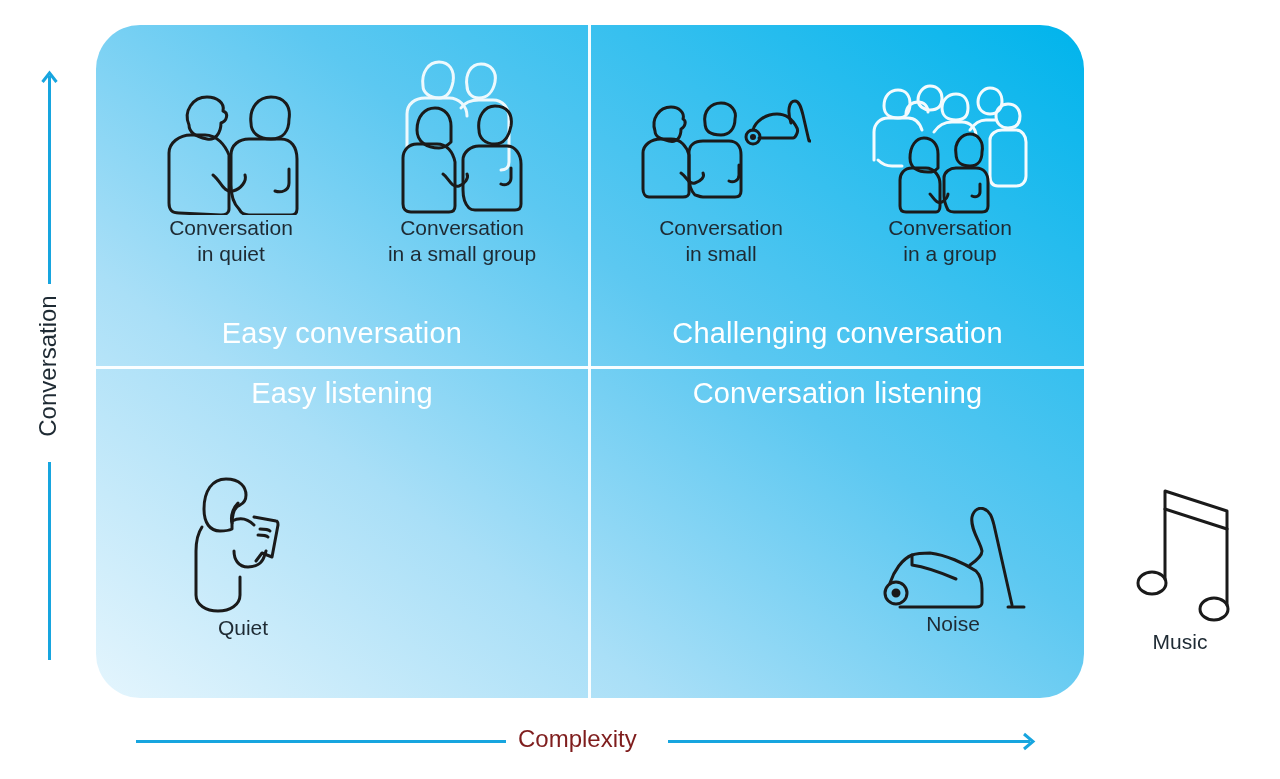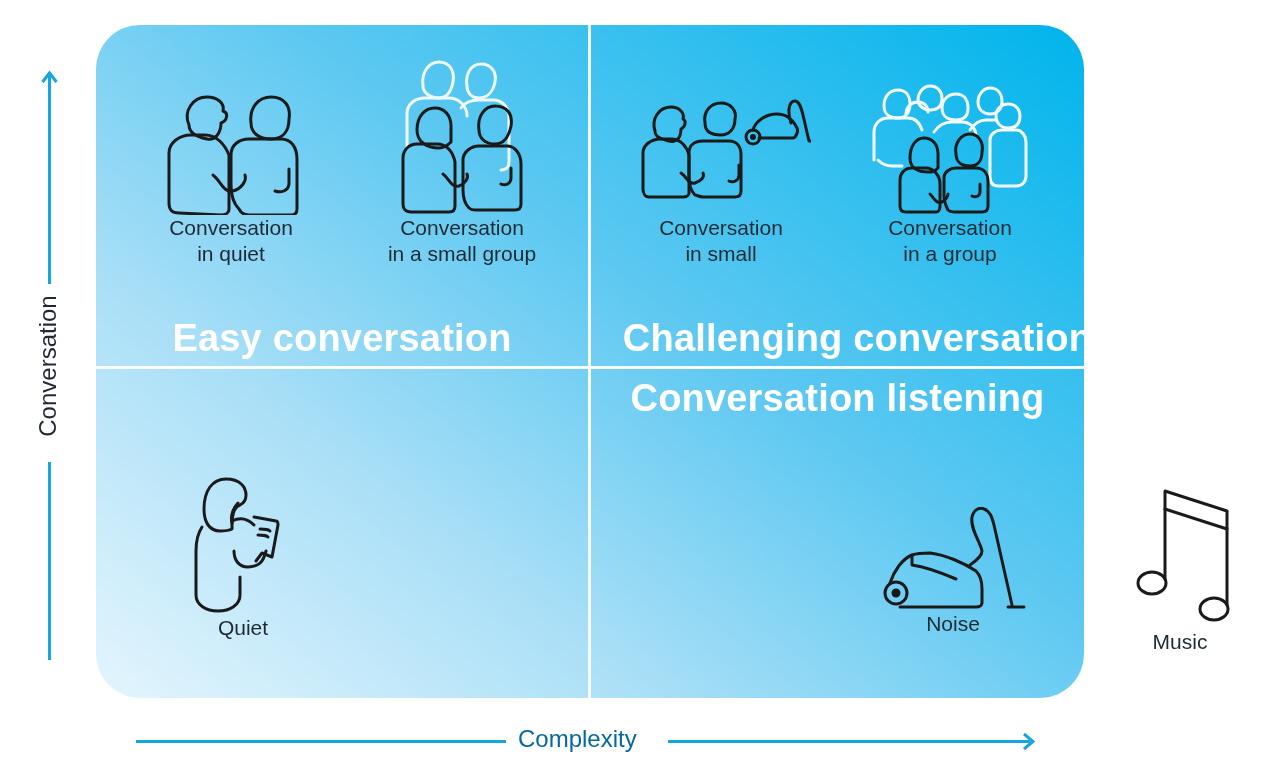--- a/index.html
+++ b/index.html
@@ -3,36 +3,36 @@
 <meta charset="utf-8">
 <style>
   html, body { margin: 0; padding: 0; background: #ffffff; }
   body { width: 1280px; height: 779px; position: relative; overflow: hidden;
          font-family: "Liberation Sans", "DejaVu Sans", sans-serif; color: #1a1a1a; }
   .panel { position: absolute; left: 96px; top: 25px; width: 988px; height: 673px;
            border-radius: 44px; overflow: hidden;
            background: linear-gradient(37deg, #e4f5fd 0%, #a9dff7 30%, #5cc8f1 58%, #00b4ec 100%); }
   .vdiv { position: absolute; left: 492px; top: 0; width: 3px; height: 100%; background: #ffffff; opacity: 0.95; }
   .hdiv { position: absolute; left: 0; top: 341px; width: 100%; height: 3px; background: #ffffff; opacity: 0.95; }
-  .qtitle { position: absolute; color: #ffffff; font-weight: bold; font-size: 38px;
+  .qtitle { position: absolute; color: #ffffff; font-weight: normal; font-size: 29px;
             text-align: center; letter-spacing: 0.2px; white-space: nowrap; }
   .item { position: absolute; text-align: center; }
   .item svg { display: block; margin: 0 auto; }
   .label { font-size: 21px; line-height: 26px; color: #1e2a33; white-space: nowrap; }
   .axis-v { position: absolute; left: 48px; top: 72px; width: 3px; height: 588px; }
   .axis-v .line-top { position: absolute; left: 0; top: 4px; width: 3px; height: 208px; background: #17a5df; }
   .axis-v .line-bot { position: absolute; left: 0; top: 390px; width: 3px; height: 198px; background: #17a5df; }
   .axis-v .arrow { position: absolute; left: -7px; top: -2px; }
   .vlabel { position: absolute; left: 48px; top: 366px; transform: translate(-50%, -50%) rotate(-90deg);
             font-size: 24px; color: #1e2a33; white-space: nowrap; }
   .axis-h { position: absolute; left: 136px; top: 740px; }
   .axis-h .line-left { position: absolute; left: 0; top: 0; width: 370px; height: 3px; background: #17a5df; }
   .axis-h .line-right { position: absolute; left: 532px; top: 0; width: 362px; height: 3px; background: #17a5df; }
   .axis-h .arrow { position: absolute; left: 886px; top: -8px; }
-  .hlabel { position: absolute; left: 518px; top: 725px; font-size: 24px; color: #0369a1; white-space: nowrap; }
+  .hlabel { position: absolute; left: 518px; top: 725px; font-size: 24px; color: #7f1d1d; white-space: nowrap; }
   .music { position: absolute; left: 1120px; top: 485px; text-align: center; width: 120px; }
 </style>
 </head>
 <body>
 
 <div class="axis-v">
   <svg class="arrow" width="17" height="14" viewBox="0 0 17 14">
     <polyline points="1.5,12 8.5,3 15.5,12" fill="none" stroke="#17a5df" stroke-width="3"></polyline>
   </svg>
   <div class="line-top"></div>
@@ -122,22 +122,23 @@
         <path d="M86 74 c-2 -12 6 -20 14 -20 c8 0 14 8 12 18 c0 8 -4 14 -12 14 c-8 0 -14 -4 -14 -12 z"></path>
         <path d="M78 130 c-2 -4 -4 -8 -4 -14 v-18 c0 -6 6 -10 12 -10 h20 c8 0 12 6 12 14 v24 c0 4 -2 6 -6 6 h-28 c-2 0 -4 0 -6 -2 z"></path>
         <path d="M60 114 c4 4 6 10 12 8 c4 -2 6 -6 6 -8"></path>
         <path d="M110 104 v8 c0 4 -4 6 -8 4"></path>
       </g>
     </svg>
     <div class="label">Conversation</div>
     <div class="label">in a group</div>
   </div>
 
-  <div class="qtitle" style="left:495px; top:292px; width:493px;margin-left:20px;">Challenging conversation</div>
+  <div class="qtitle" style="left:495px; top:292px; width:493px;">Challenging conversation</div>
 
+  <div class="qtitle" style="left:0; top:352px; width:492px;">Easy listening</div>
 
   <div class="item" style="left:92px; top:450px; width:110px;">
     <svg width="110" height="140" viewBox="0 0 110 140">
       <g fill="none" stroke="#1a1a1a" stroke-width="3" stroke-linejoin="round" stroke-linecap="round">
         <path d="M16 34 c0 -18 8 -30 22 -30 c14 0 20 8 20 16 c0 4 -2 8 -6 10 c-6 2 -8 10 -8 20 v4 c-4 2 -8 2 -12 2 c-10 0 -16 -8 -16 -22 z"></path>
         <path d="M44 48 c-2 -8 2 -16 6 -20"></path>
         <path d="M14 52 c-4 6 -6 14 -6 24 v44 c0 10 10 16 22 16 c12 0 22 -6 22 -16 v-18"></path>
         <path d="M44 46 c8 -4 16 -2 22 4"></path>
         <path d="M66 42 l22 4 c2 0 2 2 2 4 l-6 32 l-10 -4 l-6 8"></path>
         <path d="M72 54 c4 0 8 0 10 2"></path>

